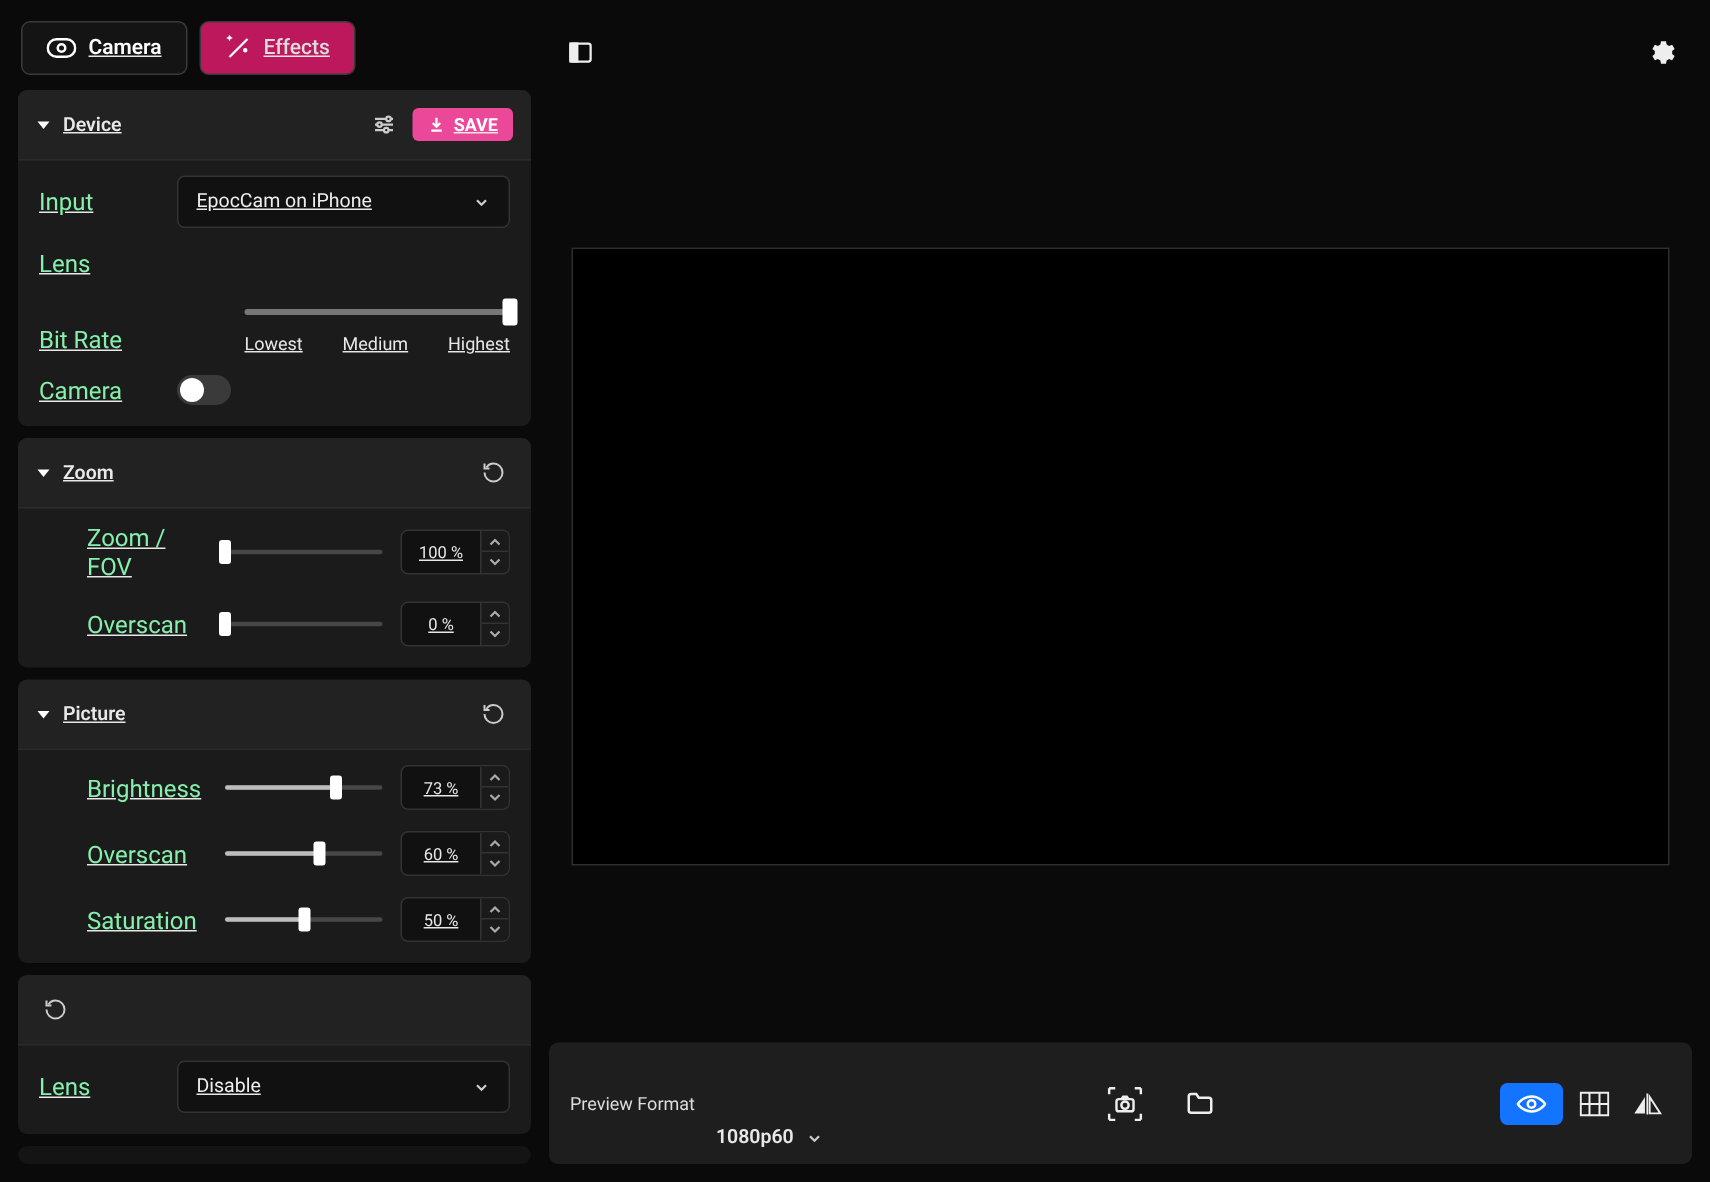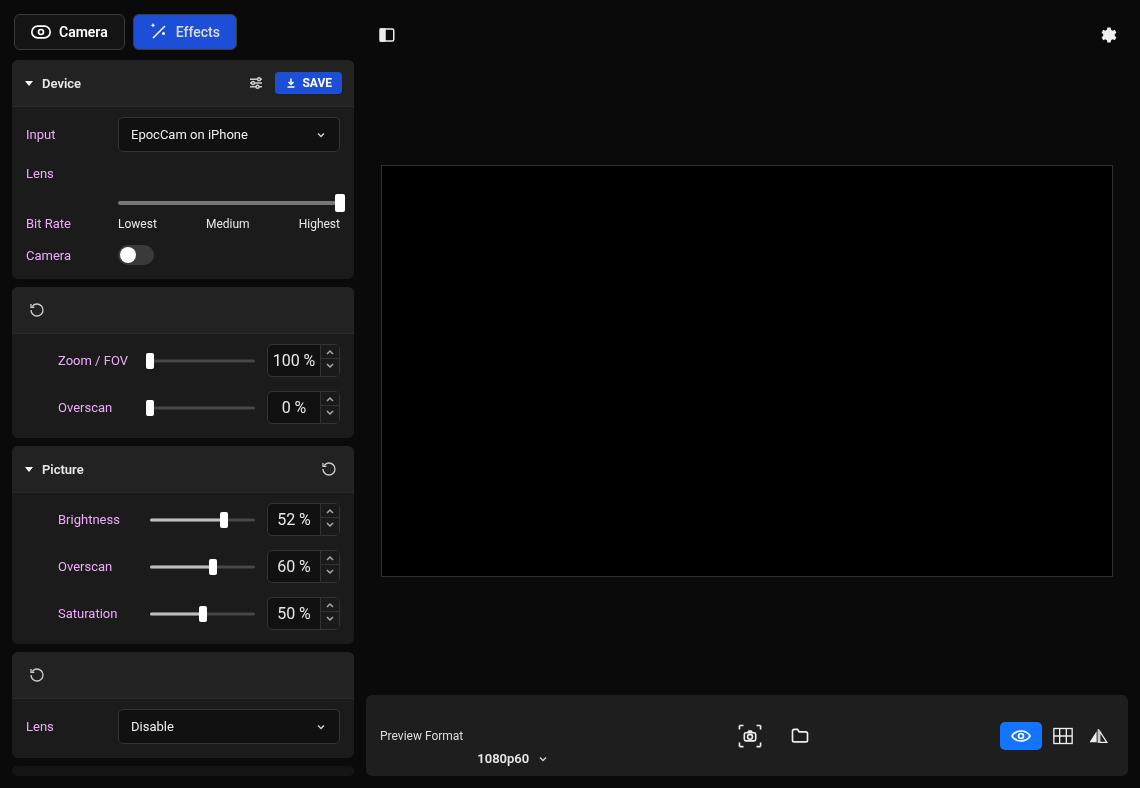--- a/index.html
+++ b/index.html
@@ -18,41 +18,42 @@
   padding: 12px;
   gap: 12px;
   background: #0a0a0a;
 }
 
 .sidebar {
   width: 342px;
   display: flex;
   flex-direction: column;
   gap: 8px;
+  text-decoration: underline;
 }
 .tabs-row {
   display: flex;
   gap: 8px;
   padding: 2px;
 }
 .tab-btn {
   display: inline-flex;
   align-items: center;
   gap: 8px;
   padding: 8px 16px;
   border-radius: 6px;
   border: 1px solid #3a3a3a;
   background: #141414;
   color: #fff;
   font-size: 14px;
   font-weight: 600;
   cursor: pointer;
 }
 .tab-btn.inactive {
-  background: #1d4ed8;
+  background: #be185d;
   color: #ddd;
   font-weight: 500;
 }
 .icon { display: inline-flex; align-items: center; justify-content: center; }
 .icon svg { display: block; }
 
 .panel {
   background: #1b1b1b;
   border-radius: 6px;
   overflow: hidden;
@@ -78,21 +79,21 @@
   display: inline-flex;
   align-items: center;
   justify-content: center;
   border-radius: 4px;
   cursor: pointer;
 }
 .save-btn {
   display: inline-flex;
   align-items: center;
   gap: 5px;
-  background: #1d4ed8;
+  background: #ec4899;
   color: #fff;
   border-radius: 4px;
   padding: 4px 10px;
   font-size: 12px;
   font-weight: 700;
   margin-left: 6px;
   cursor: pointer;
 }
 .panel-body {
   padding: 10px 14px 14px;
@@ -100,38 +101,39 @@
   flex-direction: column;
   gap: 14px;
 }
 .row {
   display: flex;
   align-items: center;
   gap: 12px;
 }
 .row-label {
   width: 80px;
-  color: #f0abfc;
-  font-size: 13px;
+  color: #86efac;
+  font-size: 16px;
 }
 .select {
   flex: 1;
   display: flex;
   align-items: center;
   justify-content: space-between;
   background: #111;
   border: 1px solid #333;
   border-radius: 5px;
   padding: 9px 12px;
   font-size: 13px;
   color: #eee;
   cursor: pointer;
 }
 .bitrate-track {
   flex: 1;
+  margin-left: 45px;
 }
 .bitrate-slider {
   position: relative;
   height: 16px;
 }
 .bitrate-rail {
   position: absolute;
   left: 0; right: 0; top: 50%;
   height: 4px;
   transform: translateY(-50%);
@@ -212,21 +214,21 @@
   border: 1px solid #333;
   border-radius: 5px;
   overflow: hidden;
   background: #111;
 }
 .value-display {
   width: 52px;
   display: flex;
   align-items: center;
   justify-content: center;
-  font-size: 16px;
+  font-size: 11px;
   padding: 6px 4px;
 }
 .stepper-btns {
   display: flex;
   flex-direction: column;
   border-left: 1px solid #333;
   background: #1a1a1a;
 }
 .step-btn {
   width: 18px;
@@ -409,20 +411,28 @@
           <div class="row-label">Camera</div>
           <div class="toggle">
             <div class="toggle-knob"></div>
           </div>
         </div>
       </div>
     </div>
 
     <div class="panel">
       <div class="panel-header">
+        <div class="panel-title">
+          <span class="icon">
+              <svg width="10" height="10" viewBox="0 0 10 10">
+                <path d="M1 3h8L5 8z" fill="#fff"></path>
+              </svg>
+            </span>
+          <span>Zoom</span>
+        </div>
         <div class="header-btn">
             <span class="icon">
               <svg width="16" height="16" viewBox="0 0 24 24" fill="none" stroke="#ccc" stroke-width="2">
                 <path d="M3 12a9 9 0 109-9c-3 0-5.5 1.5-7 4"></path>
                 <path d="M3 3v5h5"></path>
               </svg>
             </span>
           </div>
       </div>
       <div class="panel-body">
@@ -496,21 +506,21 @@
       </div>
       <div class="panel-body">
         <div class="slider-row">
           <div class="row-label">Brightness</div>
           <div class="slider-track">
             <div class="slider-rail"></div>
             <div class="slider-fill" style="width:70%"></div>
             <div class="slider-thumb" style="left:70%"></div>
           </div>
           <div class="value-stepper">
-            <div class="value-display">52 %</div>
+            <div class="value-display">73 %</div>
             <div class="stepper-btns">
               <div class="step-btn">
                   <svg width="8" height="6" viewBox="0 0 8 6">
                     <path d="M1 5l3-3 3 3" stroke="#aaa" stroke-width="1.5" fill="none"></path>
                   </svg>
                 </div>
               <div class="step-btn">
                   <svg width="8" height="6" viewBox="0 0 8 6">
                     <path d="M1 1l3 3 3-3" stroke="#aaa" stroke-width="1.5" fill="none"></path>
                   </svg>

